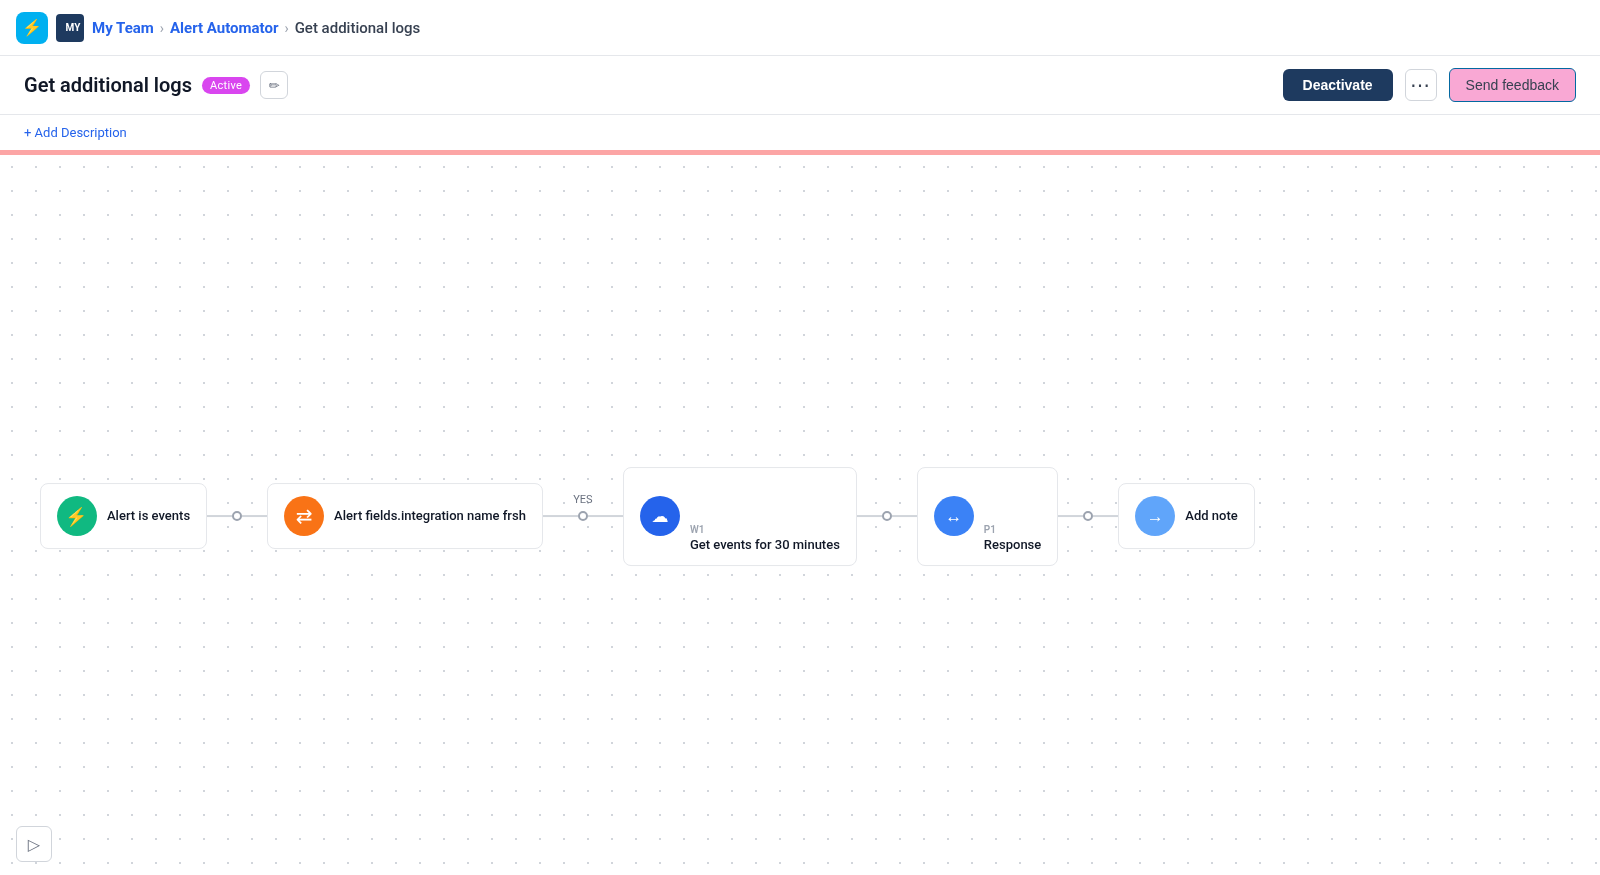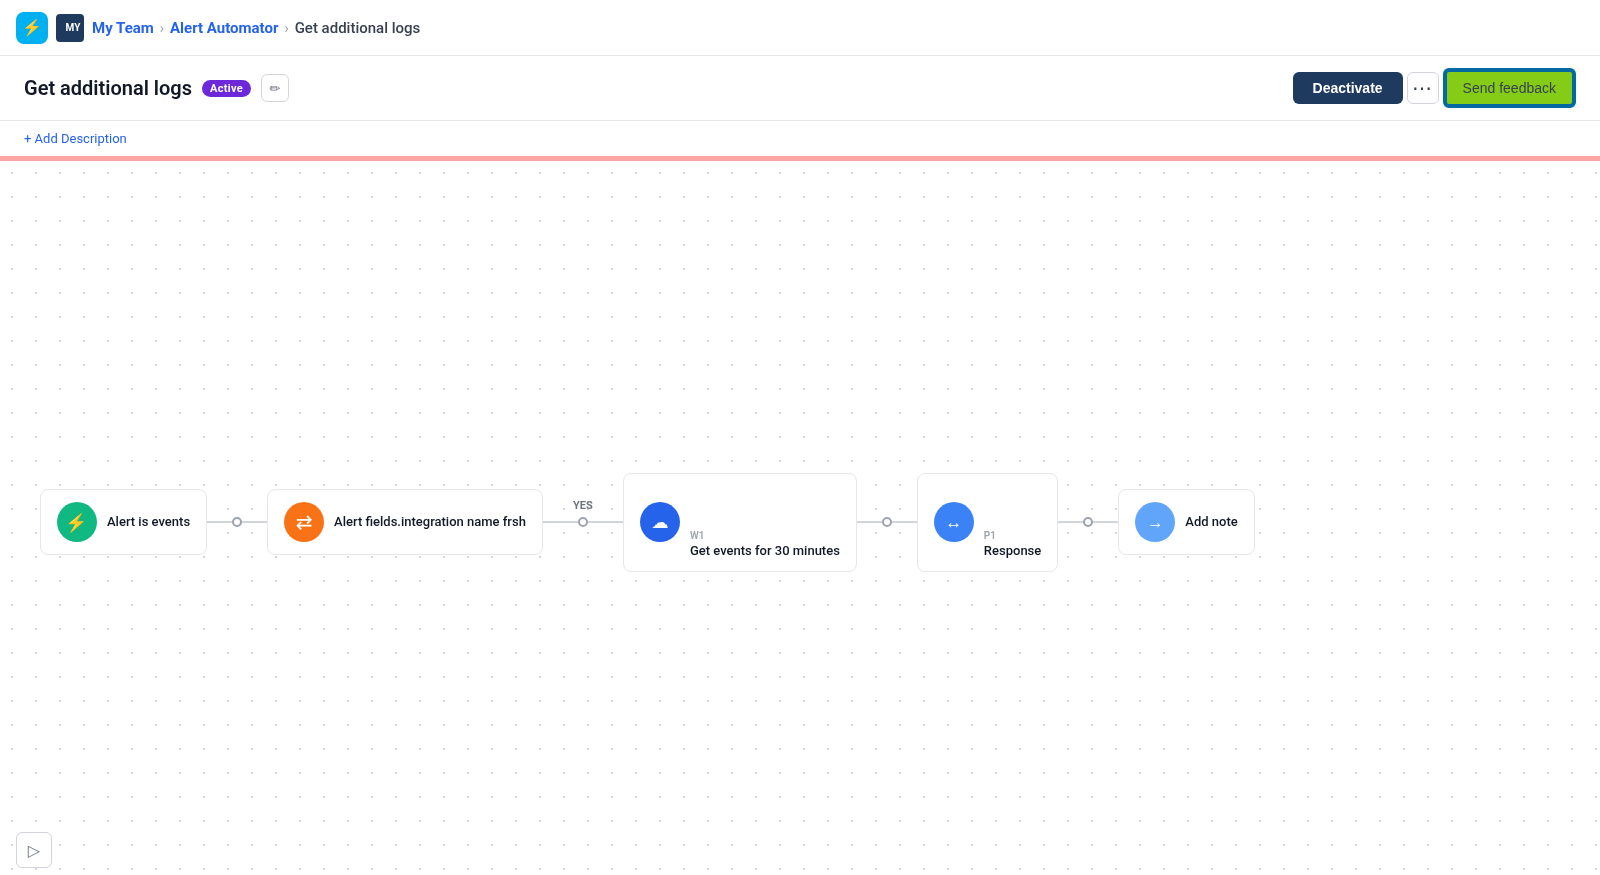--- a/index.html
+++ b/index.html
@@ -69,42 +69,42 @@
       display: flex;
       align-items: center;
       gap: 10px;
     }
     .page-title {
       font-size: 20px;
       font-weight: 600;
       color: #111827;
     }
     .active-badge {
-      background: #6d28d9;
+      background: #d946ef;
       color: #fff;
       font-size: 11px;
-      font-weight: 700;
+      font-weight: 400;
       padding: 2px 8px;
       border-radius: 12px;
       letter-spacing: 0.3px;
     }
     .edit-icon-btn {
       width: 28px; height: 28px;
       border: 1px solid #d1d5db;
       border-radius: 6px;
       background: #fff;
       display: flex; align-items: center; justify-content: center;
       cursor: pointer;
       color: #6b7280;
       font-size: 13px;
     }
     .page-header-right {
       display: flex;
       align-items: center;
-      gap: 4px;
+      gap: 12px;
     }
     .btn-deactivate {
       background: #1e3a5f;
       color: #fff;
       border: none;
       padding: 8px 20px;
       border-radius: 6px;
       font-size: 14px;
       font-weight: 600;
       cursor: pointer;
@@ -114,23 +114,23 @@
       border: 1px solid #d1d5db;
       border-radius: 6px;
       background: #fff;
       display: flex; align-items: center; justify-content: center;
       cursor: pointer;
       color: #374151;
       font-size: 16px;
       letter-spacing: 2px;
     }
     .btn-feedback {
-      background: #84cc16;
+      background: #f9a8d4;
       color: #374151;
-      border: 4px solid #0369a1;
+      border: 1px solid #0369a1;
       padding: 8px 16px;
       border-radius: 6px;
       font-size: 14px;
       font-weight: 500;
       cursor: pointer;
     }
 
     
     .add-description {
       padding: 10px 24px;
@@ -279,21 +279,21 @@
 
     <div class="node-card">
       <div class="node-icon orange" style="font-size:20px;">⇄</div>
       <span class="node-label">Alert fields.integration name frsh</span>
     </div>
 
     <div style="display:flex;align-items:center;width:80px;flex-shrink:0;position:relative;">
       <div style="flex:1;height:2px;background:#d1d5db;"></div>
       <div style="width:10px;height:10px;border-radius:50%;border:2px solid #9ca3af;background:#fff;flex-shrink:0;"></div>
       <div style="flex:1;height:2px;background:#d1d5db;"></div>
-      <span style="position:absolute;top:-18px;left:50%;transform:translateX(-50%);font-size:11px;color:#6b7280;font-weight:700;white-space:nowrap;">YES</span>
+      <span style="position:absolute;top:-18px;left:50%;transform:translateX(-50%);font-size:11px;color:#6b7280;font-weight:400;white-space:nowrap;">YES</span>
     </div>
 
     <div class="node-card">
       <div class="node-icon blue-dark" style="font-size:17px;">☁</div>
       <div class="node-text-wrap">
         <span class="node-prefix">W1</span>
         <span class="node-label">Get events for 30 minutes</span>
       </div>
     </div>
 

